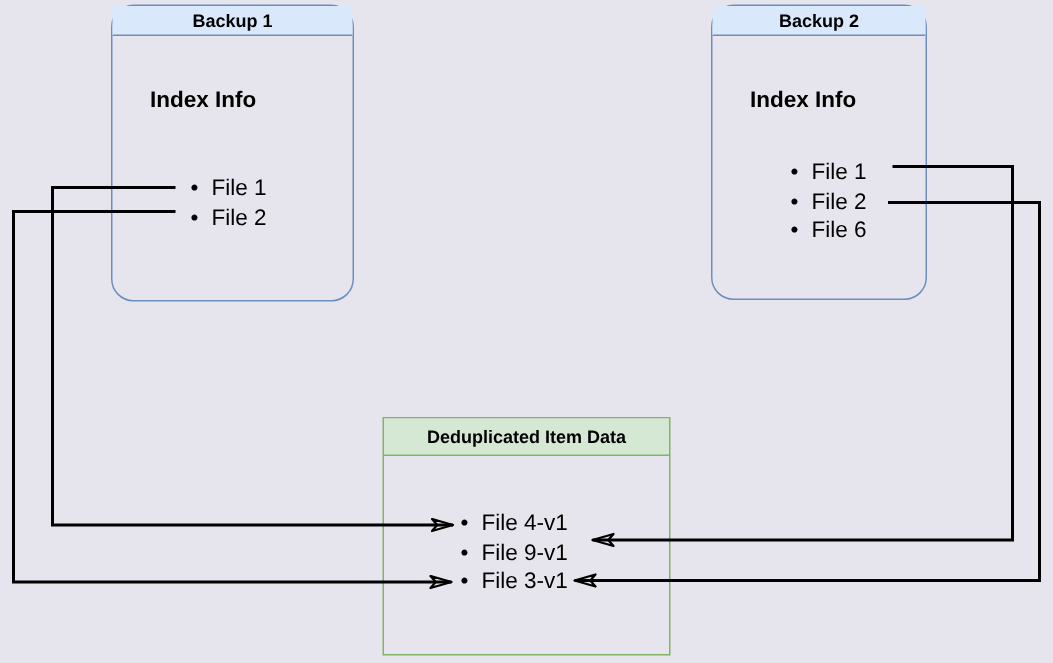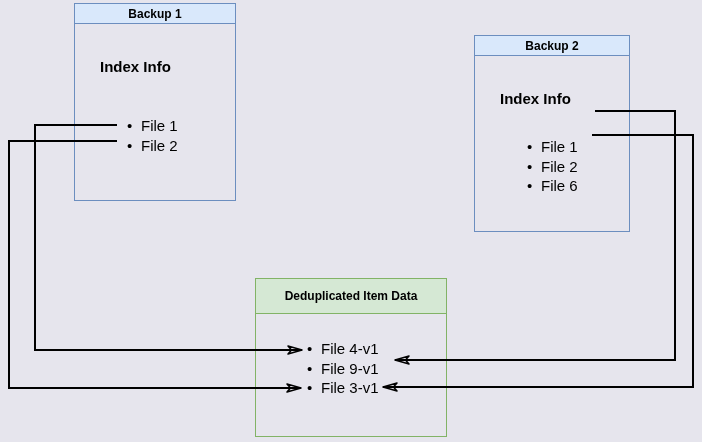--- a/index.html
+++ b/index.html
@@ -11,34 +11,34 @@
     font-family: "Liberation Sans", sans-serif;
     color: #000;
     overflow: hidden;
   }
   .box {
     position: absolute;
     box-sizing: border-box;
     border: 1px solid #6c8ebf;
     background: transparent;
   }
-  .box.blue  { border-color: #6c8ebf; }
+  .box.blue  { border-color: #6c8ebf; border-radius: 15px; }
   .box.green { border-color: #82b366; }
   .box-header {
     position: absolute;
     top: 0; left: 0; right: 0;
     box-sizing: border-box;
     display: flex;
     align-items: center;
     justify-content: center;
     font-weight: bold;
     font-size: 12px;
   }
   .blue  .box-header { height: 20px; background: #d9e8fb; border-bottom: 1px solid #6c8ebf; }
-  .green .box-header { height: 35px; background: #d5e8d4; border-bottom: 1px solid #82b366; }
+  .green .box-header { height: 25px; background: #d5e8d4; border-bottom: 1px solid #82b366; }
   .index-label {
     position: absolute;
     left: 25px;
     top: 54px;
     font-size: 15px;
     font-weight: bold;
   }
   ul.file-list {
     position: absolute;
     margin: 0;
@@ -59,21 +59,21 @@
     left: 0;
     top: 0;
     font-size: 15px;
   }
   
   #backup1 ul.file-list { left: 52px; top: 112px; }
   #backup2 ul.file-list { left: 52px; top: 101px; }
   #dedup   ul.file-list { left: 51px; top: 60px;  }
   
   #backup1 { left: 74px;  top: 3px;   width: 162px; height: 198px; }
-  #backup2 { left: 474px; top: 3px;   width: 156px; height: 197px; margin-top: 32px; }
+  #backup2 { left: 474px; top: 3px;   width: 144px; height: 197px; }
   #dedup   { left: 255px; top: 278px; width: 192px; height: 159px; }
   svg.arrows {
     position: absolute;
     top: 0; left: 0;
     pointer-events: none;
     z-index: 5;
   }
   svg.arrows path {
     fill: none;
     stroke: #000;

